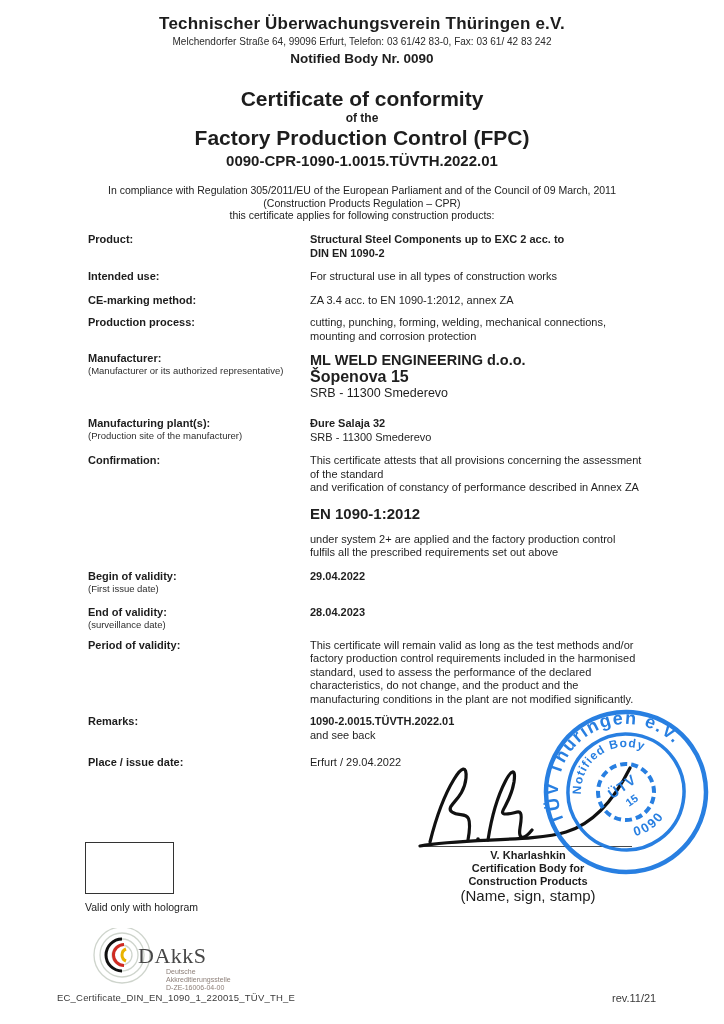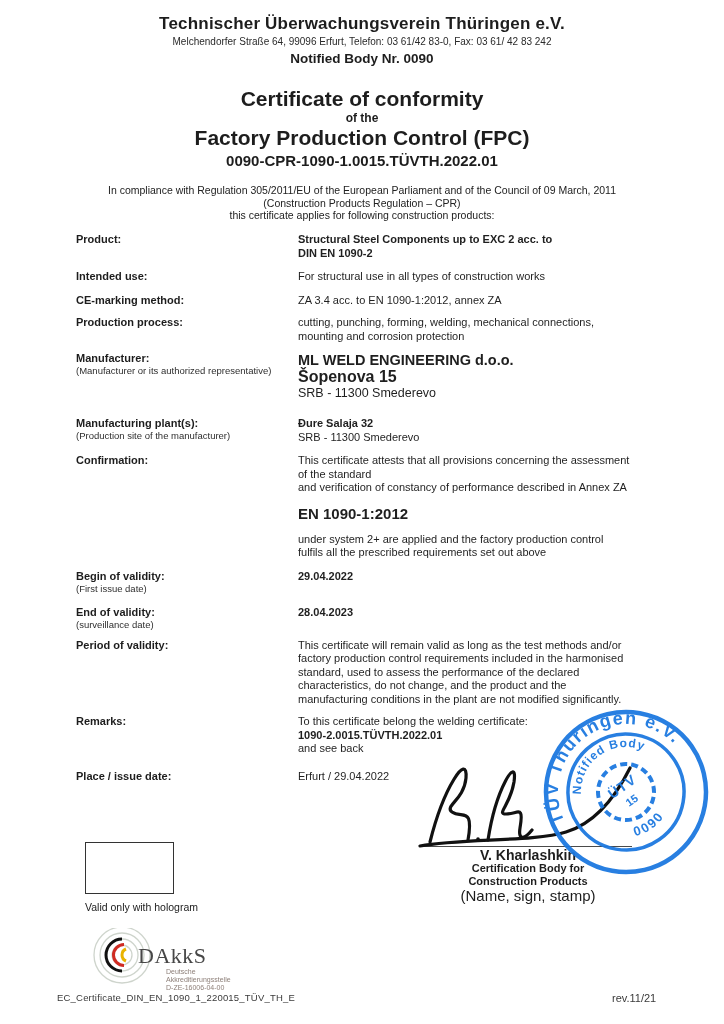--- a/index.html
+++ b/index.html
@@ -15,40 +15,40 @@
   .hdr-addr { font-size:10px; line-height:12px; margin-top:2px; color:#2a2a2a; }
   .hdr-nb { font-size:13.5px; font-weight:bold; line-height:16px; margin-top:3px; }
   
   .title-block { margin-top:20px; text-align:center; }
   .t-big { font-size:21px; font-weight:bold; line-height:24px; }
   .t-small { font-size:12px; font-weight:bold; line-height:15px; }
   .t-num { font-size:15px; font-weight:bold; line-height:19px; margin-top:1px; }
   
   .compliance { margin-top:14px; text-align:center; font-size:10.5px; line-height:12.5px; color:#222; }
   
-  .rows { position:absolute; left:76px; top:233px; width:582px; }
+  .rows { position:absolute; left:88px; top:233px; width:582px; }
   .row { display:grid; grid-template-columns:222px 1fr; margin-bottom:10px; }
   .lbl { font-size:11px; font-weight:bold; line-height:13px; }
   .sub { font-size:9.5px; font-weight:normal; line-height:11px; color:#2e2e2e; }
   .val { font-size:11px; line-height:13.5px; color:#1f1f1f; }
   .b { font-weight:bold; }
   .man-name { font-size:14.5px; font-weight:bold; line-height:17px; }
   .man-street { font-size:16px; font-weight:bold; line-height:16px; }
   .man-city { font-size:12.5px; line-height:16px; }
   .en-head { font-size:15px; font-weight:bold; line-height:18px; margin-top:10px; }
   .para2 { margin-top:10px; }
   .mb14 { margin-bottom:16px; }
   .mb12 { margin-bottom:12px; }
   .mb9 { margin-bottom:9px; }
   .mb14b { margin-bottom:14px; }
   
   .sig-svg { position:absolute; left:416px; top:742px; z-index:2; }
   .sig-line { position:absolute; left:424px; top:846px; width:208px; border-top:1.5px solid #4a4a4a; z-index:1; }
   .sig-text { position:absolute; left:420px; top:849px; width:216px; text-align:center; z-index:2; }
-  .sig-name { font-size:14px; font-weight:bold; line-height:13px; }
+  .sig-name { font-size:11px; font-weight:bold; line-height:13px; }
   .sig-role { font-size:11px; font-weight:bold; line-height:13px; }
   .sig-cap { font-size:15px; line-height:13px; margin-top:1px; }
   .stamp { position:absolute; left:540px; top:706px; width:172px; height:172px;
            transform:rotate(-35deg); opacity:.95; z-index:3; }
   .ss { stroke:var(--stamp); }
   .sf { fill:var(--stamp); font-weight:bold; font-family:"Liberation Sans", sans-serif; }
   .outer-t { font-size:18px; letter-spacing:1.5px; }
   .mid-t { font-size:12px; letter-spacing:1px; }
   .mid-b { font-size:13px; letter-spacing:2px; }
   .center1 { font-size:14px; letter-spacing:1px; }
@@ -180,21 +180,20 @@
         <div>factory production control requirements included in the harmonised</div>
         <div>standard, used to assess the performance of the declared</div>
         <div>characteristics, do not change, and the product and the</div>
         <div>manufacturing conditions in the plant are not modified significantly.</div>
       </div>
     </div>
 
     <div class="row mb14b">
       <div class="lbl">Remarks:</div>
       <div class="val">
-        <div>To this certificate belong the welding certificate:</div>
         <div class="b">1090-2.0015.TÜVTH.2022.01</div>
         <div>and see back</div>
       </div>
     </div>
 
     <div class="row">
       <div class="lbl">Place / issue date:</div>
       <div class="val">Erfurt / 29.04.2022</div>
     </div>
 

